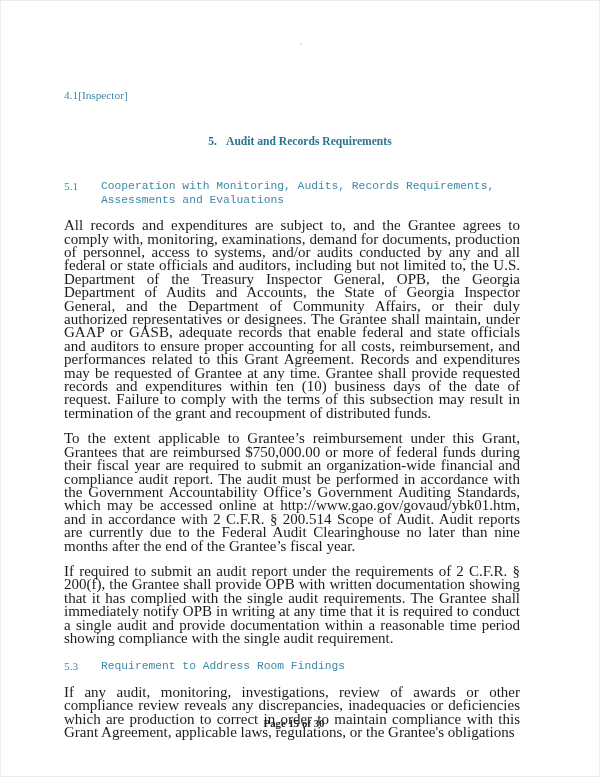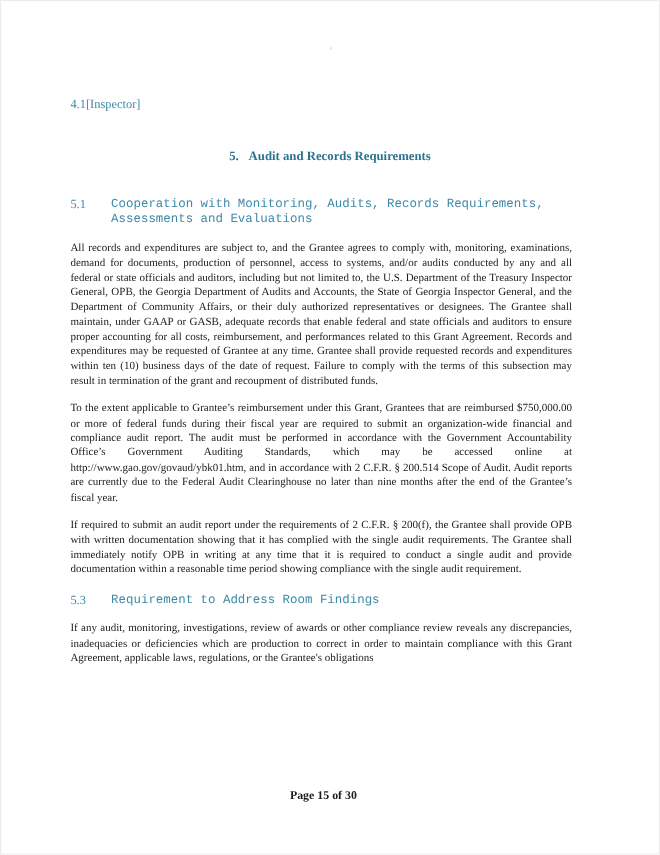--- a/index.html
+++ b/index.html
@@ -47,21 +47,21 @@
     align-items: flex-start;
     font-size: 11.3px;
     line-height: 13.6px;
     color: var(--subheading, #3e89a8);
     margin: 15px 0 12px 0;
   }
   .subheading .num { flex: 0 0 37px; }
   .subheading .title { flex: 1; font-family: Liberation Mono, monospace; }
   .para {
     margin: 0 16px 12px 0;
-    font-size: 10px;
+    font-size: 15px;
     line-height: 13.4px;
     text-align: justify;
     color: #1b1b1b;
   }
   .footer {
     position: absolute;
     left: 0;
     right: 12px;
     top: 716px;
     text-align: center;

